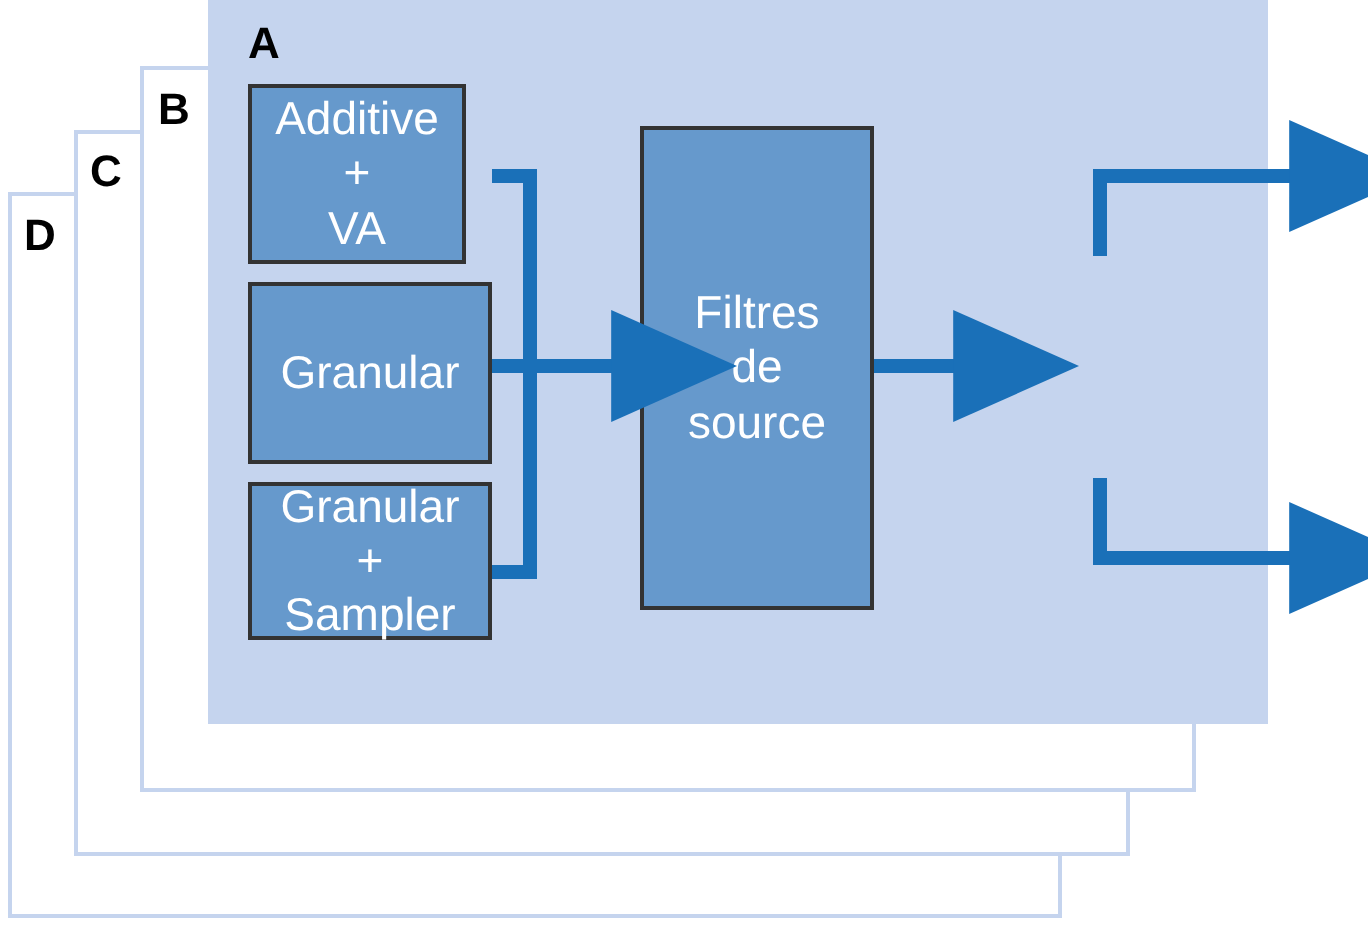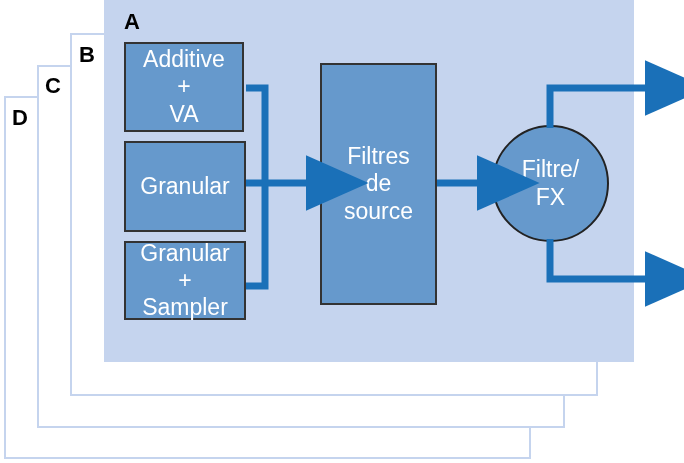--- a/index.html
+++ b/index.html
@@ -97,34 +97,32 @@
 
   <div class="panel" style="left:70px; top:33px; width:528px; height:363px;"></div>
 
   <div class="panel active" style="left:104px; top:0px; width:530px; height:362px;"></div>
 
   <div class="panel-label" style="left:12px; top:107px;">D</div>
   <div class="panel-label" style="left:45px; top:75px;">C</div>
   <div class="panel-label" style="left:79px; top:44px;">B</div>
   <div class="panel-label" style="left:124px; top:11px;">A</div>
 
-  <div class="mod-box" style="left:124px; top:42px; width:120px; height:90px;">Additive
+  <div class="mod-box" style="left:124px; top:42px; width:109px; height:90px;">Additive
 +
 VA</div>
   <div class="mod-box" style="left:124px; top:141px; width:122px; height:91px;">Granular</div>
   <div class="mod-box" style="left:124px; top:241px; width:122px; height:79px;">Granular
 +
 Sampler</div>
 
   <div class="mod-box" style="left:320px; top:63px; width:117px; height:242px;">Filtres
 de
 source</div>
 
-  <div class="mod-circle" style="left:492px; top:125px; width:117px; height:117px;">Filtre/
-FX</div>
 
   <svg id="wires" viewBox="0 0 684 463">
     <defs>
       <marker id="arrowhead" markerWidth="9" markerHeight="8" refX="0.2" refY="4" orient="auto" markerUnits="strokeWidth">
         <path d="M0,0 L9,4 L0,8 Z" fill="#1a70b8"></path>
       </marker>
     </defs>
 
     <path d="M246,88 L265,88 L265,183" fill="none" stroke="#1a70b8" stroke-width="7"></path>
 

